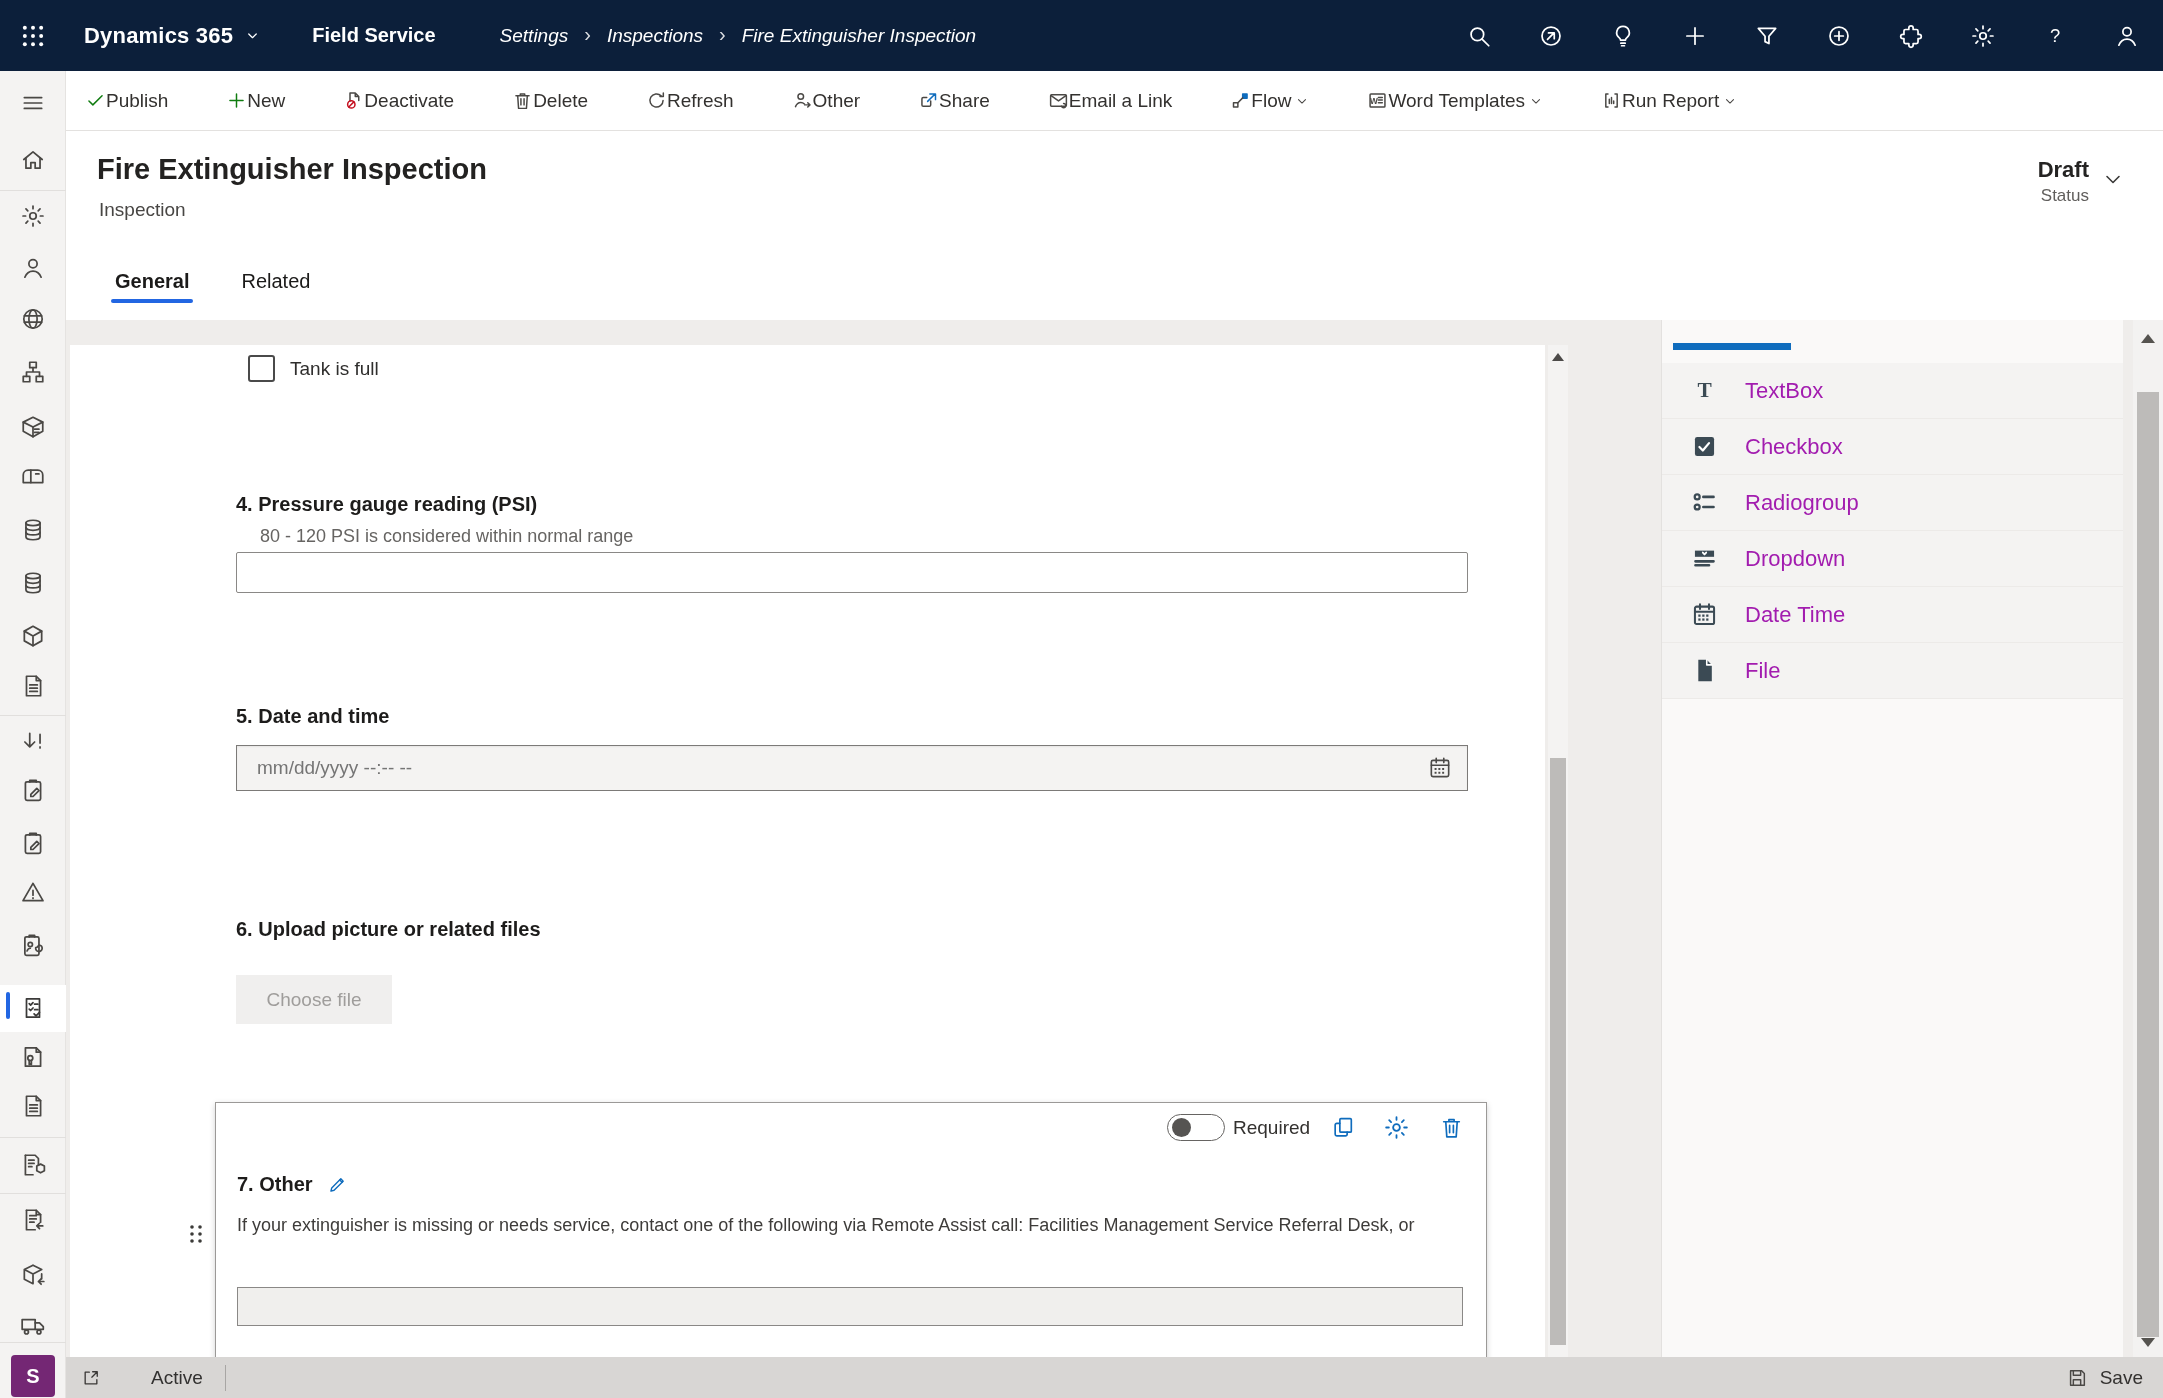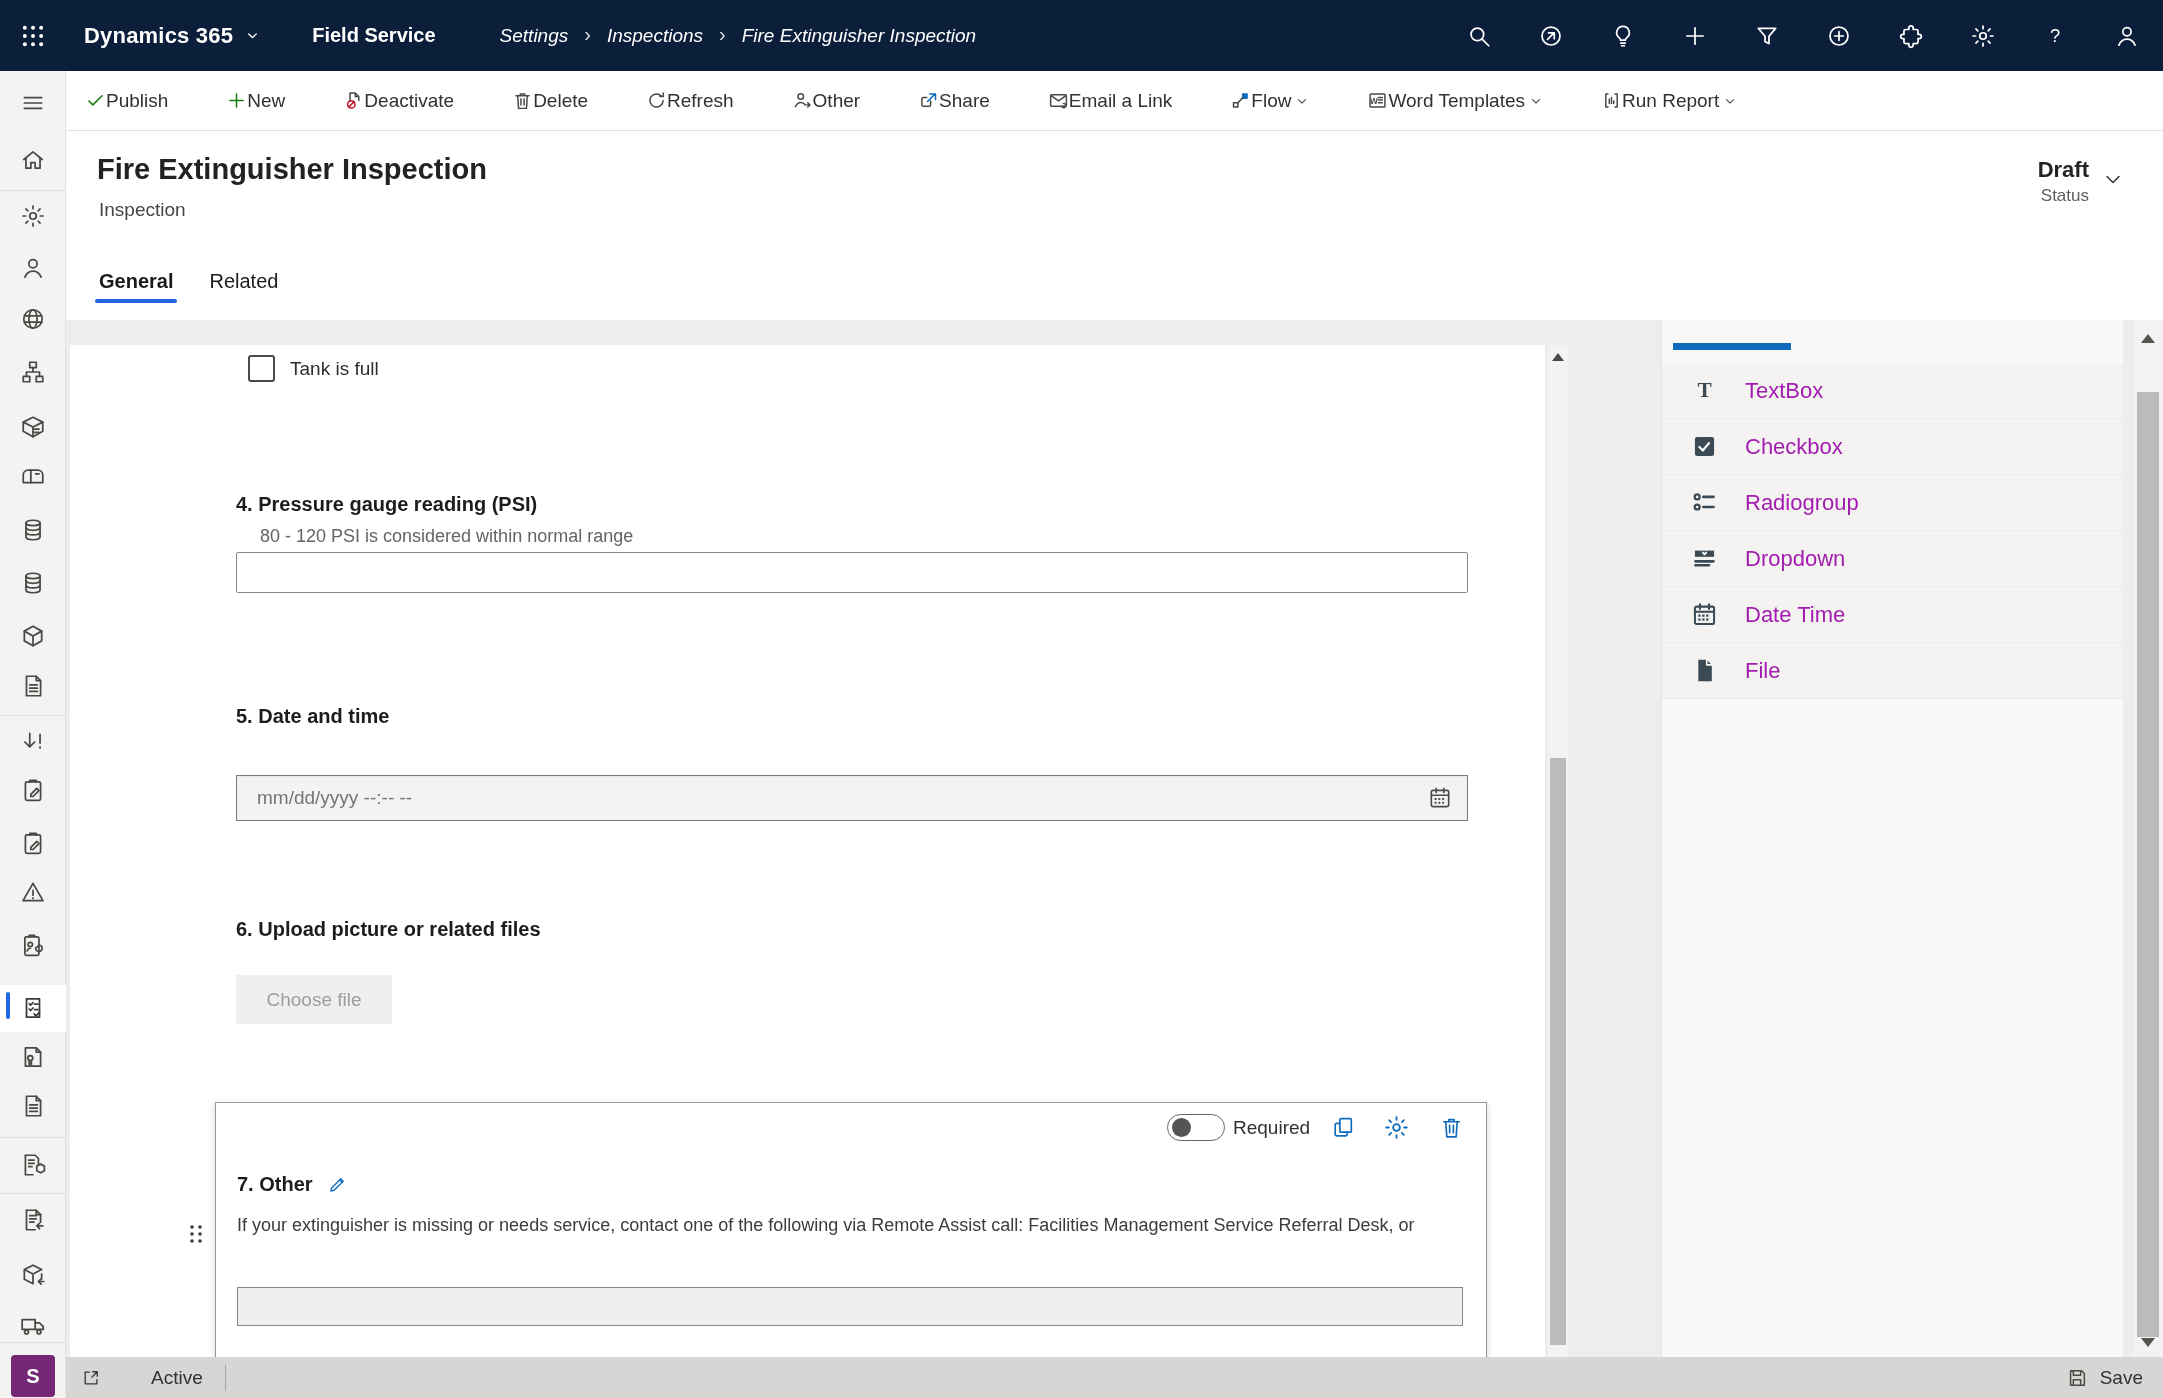--- a/index.html
+++ b/index.html
@@ -39,36 +39,36 @@
 
   
   .pagehead { position:relative; height:189px; background:#fff; flex:none; }
   .title { position:absolute; left:31px; top:22px; font-size:29px; font-weight:600; color:#232221; }
   .subtitle { position:absolute; left:33px; top:68px; font-size:19px; color:#484644; }
   .statusbox { position:absolute; right:38px; top:26px; display:flex; gap:12px; }
   .status-val { font-size:22px; font-weight:600; color:#242322; text-align:right; }
   .status-lab { font-size:17px; color:#605e5c; text-align:right; margin-top:3px; }
   .status-chev { margin-top:10px; color:#3b3a39; cursor:pointer; }
   .tabs { position:absolute; left:31px; top:139px; display:flex; gap:32px; }
-  .tab { position:relative; font-size:20px; color:#1b1a19; padding:0 2px 12px; cursor:pointer; }
+  .tab { position:relative; font-size:20px; color:#1b1a19; padding:0 2px 12px; cursor:pointer;margin-left:16px; }
   .tab.active { font-weight:600; }
   .tab.active::after { content:""; position:absolute; left:-2px; right:-2px; bottom:2px; height:4px; border-radius:2px; background:var(--tabblue,#2266e2); }
 
   
   .workarea { position:relative; flex:1; background:#efedeb; overflow:hidden; }
   .canvas { position:absolute; left:4px; top:25px; width:1475px; bottom:0; background:#fff; overflow:hidden; }
 
   .cbx { position:absolute; left:178px; top:10px; width:27px; height:27px; border:2px solid #4a4a4a; border-radius:3px; background:#fff; cursor:pointer; }
   .cbx-label { position:absolute; left:220px; top:13px; font-size:19px; color:#2f2e2d; }
 
   .q-title { position:absolute; font-size:20px; font-weight:600; color:#1d1c1b; }
   .q-hint  { position:absolute; left:190px; top:181px; font-size:18px; color:#666462; }
   .textinput { position:absolute; left:166px; width:1232px; border:1px solid #8a8886; border-radius:2px; background:#fff; font-size:19px; padding:0 12px; color:#323130; }
   #pressureInput { top:207px; height:41px; }
-  .dateinput { position:absolute; left:166px; top:430px; width:1232px; height:46px; background:#f4f3f2; border:1px solid #7c7a78;
+  .dateinput { position:absolute; left:166px; top:400px; width:1232px; height:46px; background:#f4f3f2; border:1px solid #7c7a78;
     display:flex; align-items:center; padding:0 14px 0 20px; box-shadow:inset 0 1px 2px rgba(0,0,0,.06); }
   .dateinput input { flex:1; border:none; background:transparent; font-size:19px; color:#5c5a58; outline:none; font-family:inherit; }
   .cal-btn { color:#4c4a48; cursor:pointer; display:flex; }
   .choosefile { position:absolute; left:166px; top:630px; width:156px; height:49px; background:#f0efee; border:none; font-size:19px; color:#9f9d9b; cursor:pointer; font-family:inherit; }
 
   .drag-handle { position:absolute; left:114px; top:877px; color:#3c3b39; cursor:grab; }
 
   .qcard { position:absolute; left:145px; top:757px; width:1272px; height:300px; background:#fff; border:1px solid #9b9997; box-shadow:0 2px 6px rgba(0,0,0,.18); }
   .qcard-controls { position:absolute; left:951px; top:11px; display:flex; align-items:center; }
   .toggle { width:58px; height:27px; border:1px solid #666462; border-radius:14px; background:#fff; position:relative; cursor:pointer; }

